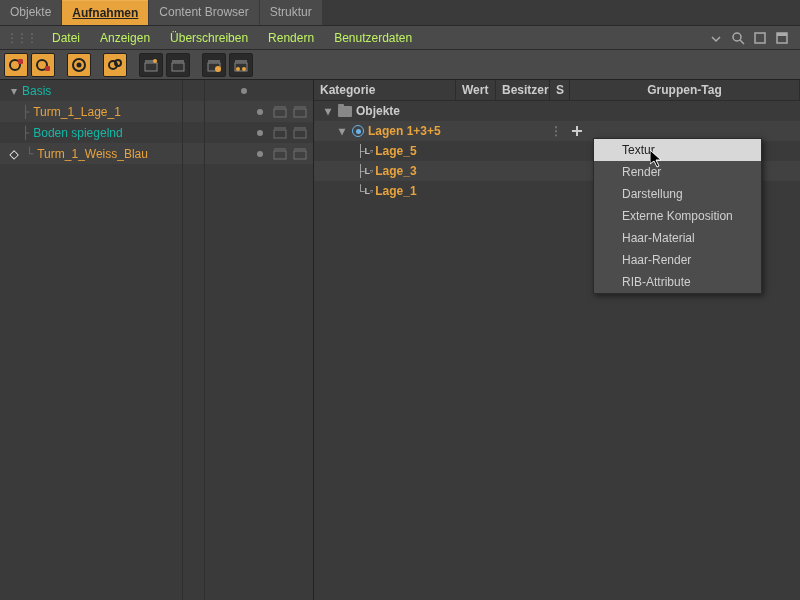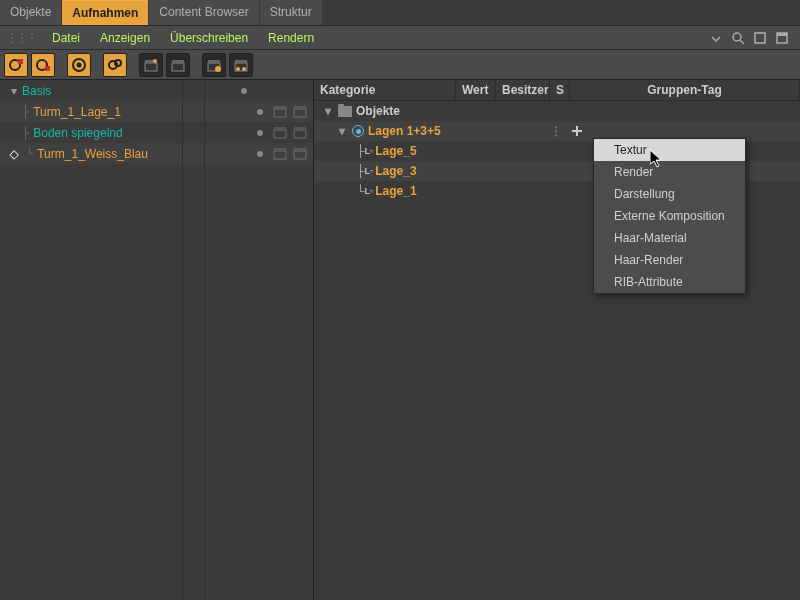--- a/index.html
+++ b/index.html
@@ -1,21 +1,21 @@
 <!DOCTYPE html>
 <html><head>
 <meta charset="utf-8">
 <style>
   * { box-sizing: border-box; margin: 0; padding: 0; font-family: Arial, sans-serif; font-size: 12px; }
   body { background: #3a3a3a; color: #b0b0b0; width: 800px; height: 600px; overflow: hidden; user-select: none; }
 
   
   .top-tabs { display: flex; background: #3a3a3a; height: 26px; border-bottom: 1px solid #2a2a2a; }
   .top-tab { padding: 5px 10px; background: #4a4a4a; margin-right: 1px; cursor: pointer; color: #b0b0b0; }
-  .top-tab.active { background: #e8a33d; color: #222; font-weight: bold; border-top: 1px solid #f0b050; }
+  .top-tab.active { background: #e8a33d; color: #222; font-weight: bold; border-top: 1px solid #f0b050; text-decoration: underline; }
 
   
   .menu-bar { display: flex; align-items: center; background: #4a4a4a; height: 24px; padding: 0 6px; border-bottom: 1px solid #2a2a2a; }
   .menu-bar .grip { color: #777; letter-spacing: -2px; margin-right: 6px; }
   .menu-item { padding: 4px 10px; cursor: pointer; color: #bef264; }
   .menu-right { margin-left: auto; display: flex; gap: 6px; padding-right: 4px; }
   .menu-icon { width: 16px; height: 16px; display: flex; align-items: center; justify-content: center; cursor: pointer; }
 
   
   .toolbar { display: flex; align-items: center; background: #4a4a4a; height: 30px; padding: 2px 4px; border-bottom: 1px solid #222; gap: 3px; }
@@ -65,21 +65,21 @@
 
   .plus-icon { width:10px; height:10px; position:relative; cursor:pointer; margin-left:2px; }
   .plus-icon::before, .plus-icon::after { content:''; position:absolute; background:#ccc; }
   .plus-icon::before { left:4px; top:0; width:2px; height:10px; }
   .plus-icon::after { left:0; top:4px; width:10px; height:2px; }
 
   .vdots { color:#777; font-size:12px; letter-spacing:-1px; }
 
   
   .context-menu { position:absolute; background:#4c4c4c; border:1px solid #2a2a2a; box-shadow:2px 2px 6px rgba(0,0,0,.5); z-index:100; min-width:136px; }
-  .context-menu .item { padding:4px 20px; cursor:pointer; color:#d0d0d0; white-space:nowrap; height:22px; display:flex; align-items:center; }
+  .context-menu .item { padding:4px 28px; cursor:pointer; color:#d0d0d0; white-space:nowrap; height:22px; display:flex; align-items:center; }
   .context-menu .item.hover { background:#d8d8d8; color:#222; }
 
   
   .cursor { position:absolute; z-index:200; pointer-events:none; }
 
   
   .left-grid-line { position:absolute; top:0; bottom:0; width:1px; background:#2e2e2e; }
 
   
   svg { display:block; }
@@ -93,20 +93,21 @@
   <div class="top-tab">Content Browser</div>
   <div class="top-tab">Struktur</div>
 </div>
 
 <div class="menu-bar">
   <span class="grip">⋮⋮⋮</span>
   <div class="menu-item">Datei</div>
   <div class="menu-item">Anzeigen</div>
   <div class="menu-item">Überschreiben</div>
   <div class="menu-item">Rendern</div>
+  <div class="menu-item">Benutzerdaten</div>
   <div class="menu-right">
     <div class="menu-icon">
       <svg width="14" height="14" viewBox="0 0 14 14">
           <path d="M3 6l4 4 4-4" stroke="#aaa" stroke-width="1.5" fill="none"></path>
         </svg>
     </div>
     <div class="menu-icon">
       <svg width="14" height="14" viewBox="0 0 14 14">
           <circle cx="6" cy="6" r="4" stroke="#aaa" stroke-width="1.5" fill="none"></circle>
           <line x1="9" y1="9" x2="13" y2="13" stroke="#aaa" stroke-width="1.5"></line>

